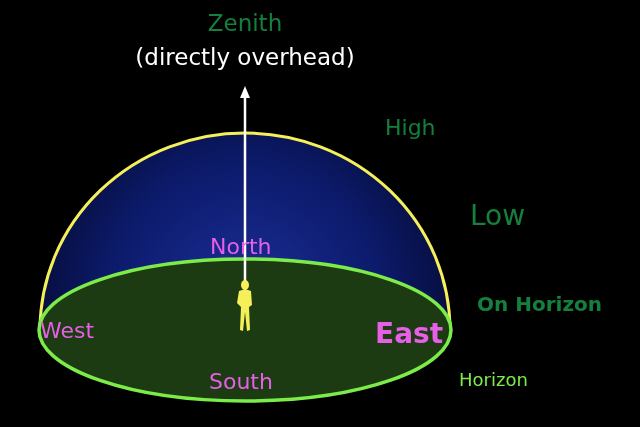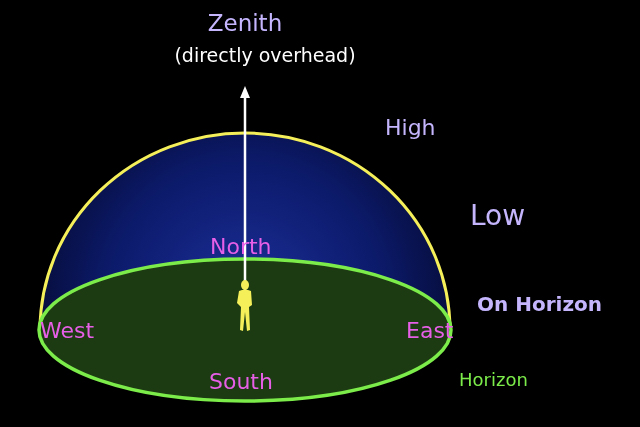--- a/index.html
+++ b/index.html
@@ -1,19 +1,19 @@
 <!DOCTYPE html>
 <html><head>
 <meta charset="utf-8">
 <style>
   html, body { margin:0; padding:0; background:#000; }
   body { width:640px; height:427px; position:relative; overflow:hidden; font-family:"DejaVu Sans", sans-serif; }
   svg { position:absolute; left:0; top:0; }
   .lbl { position:absolute; white-space:nowrap; font-family:"DejaVu Sans", sans-serif; line-height:1; }
-  .cyan { color:#c4b5fd; }
+  .cyan { color:#15803d; }
   .mag { color:#e65fe6; }
   .white { color:#ffffff; }
   .green { color:#7cec4a; }
 </style>
 </head>
 <body>
 
 <svg width="640" height="427" viewBox="0 0 640 427">
   <defs>
     <radialGradient id="sky" cx="245" cy="300" r="230" gradientUnits="userSpaceOnUse">
@@ -30,23 +30,23 @@
   <line x1="245" y1="290" x2="245" y2="96" stroke="#ffffff" stroke-width="2.5"></line>
   <polygon points="245,86 240,98 250,98" fill="#ffffff"></polygon>
 
   <g fill="#f5f05a">
     <ellipse cx="245" cy="285" rx="4" ry="5"></ellipse>
     <path d="M239,291 Q245,288 251,291 L252,305 L249,307 L250,330 L247,331 L245,312 L243,331 L240,330 L241,307 L237,303 Z"></path>
   </g>
 </svg>
 
 <div class="lbl cyan" style="left:0;width:490px;text-align:center;top:12px;font-size:23px;">Zenith</div>
-<div class="lbl white" style="left:0;width:490px;text-align:center;top:46px;font-size:19px;margin-left:20px;">(directly overhead)</div>
+<div class="lbl white" style="left:0;width:490px;text-align:center;top:46px;font-size:23px;">(directly overhead)</div>
 
 <div class="lbl cyan" style="left:385px;top:117px;font-size:22px;">High</div>
 <div class="lbl cyan" style="left:470px;top:202px;font-size:28px;">Low</div>
 <div class="lbl cyan" style="left:477px;top:294px;font-size:20px;font-weight:bold;">On Horizon</div>
 <div class="lbl green" style="left:459px;top:371px;font-size:18px;">Horizon</div>
 
 <div class="lbl mag" style="left:210px;top:236px;font-size:22px;">North</div>
 <div class="lbl mag" style="left:209px;top:371px;font-size:22px;">South</div>
-<div class="lbl mag" style="left:406px;top:320px;font-size:22px;">East</div>
+<div class="lbl mag" style="left:375px;top:320px;font-size:28px;font-weight:bold;">East</div>
 <div class="lbl mag" style="left:40px;top:320px;font-size:22px;">West</div>
 
 </body></html>

